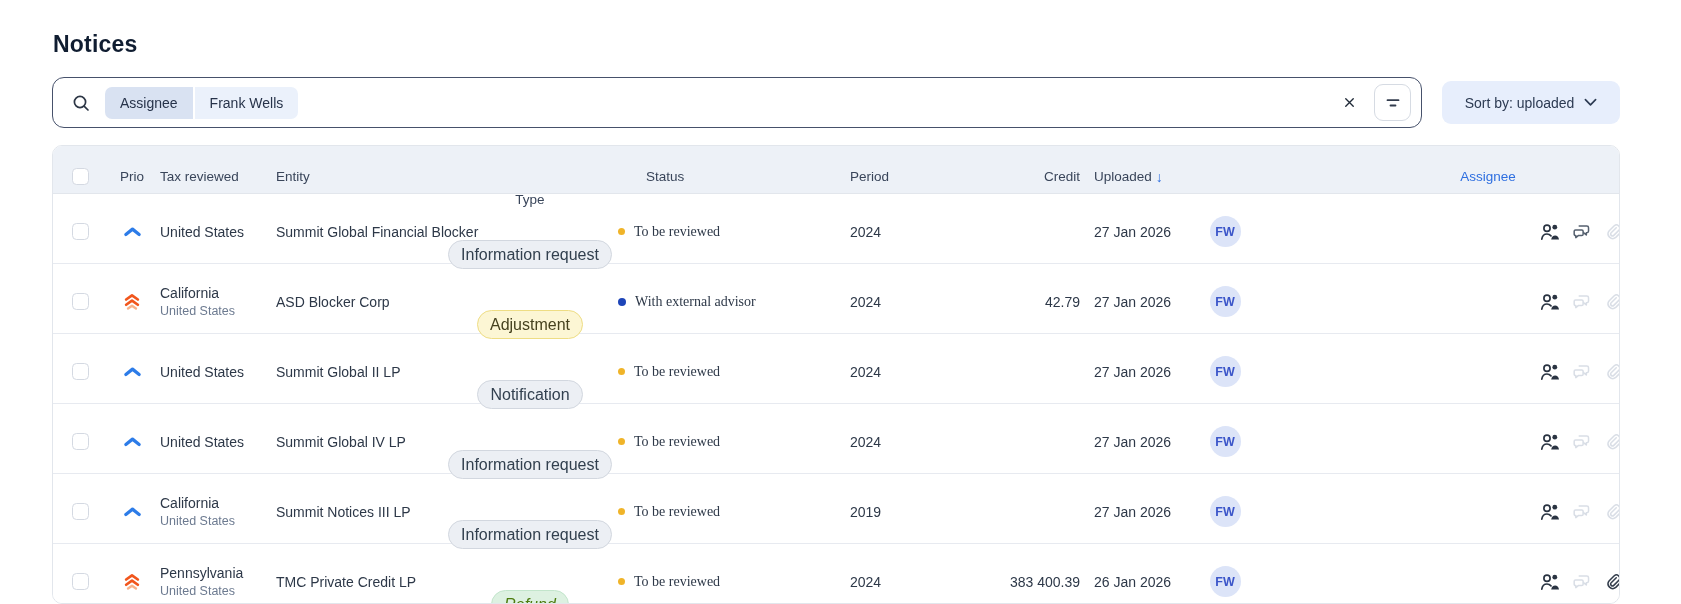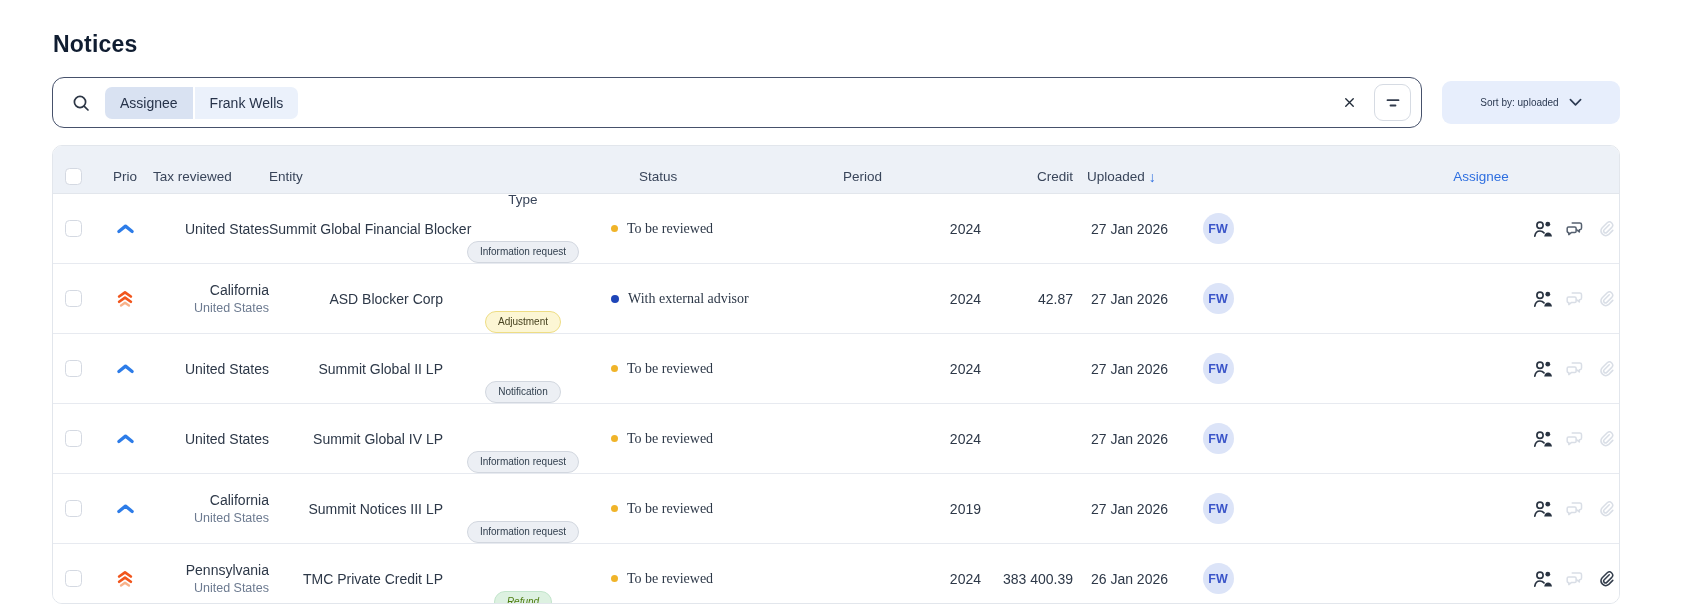--- a/index.html
+++ b/index.html
@@ -31,33 +31,34 @@
   }
   .search-input { flex:1; border:none; outline:none; font:inherit; font-size:14px; margin-left:10px; min-width:40px; background:transparent; }
   .icon-btn { background:none; border:none; padding:0; cursor:pointer; display:flex; align-items:center; justify-content:center; }
   .clear-btn { width:34px; height:34px; color:#1f2937; }
   .filter-btn {
     width:37px; height:37px; margin-left:8px; border:1px solid #d6dbe3; border-radius:9px;
     background:#fff; color:#333d4e;
   }
   .sort-btn {
     width:178px; height:43px; margin-top:4px; border:none; border-radius:9px; cursor:pointer;
-    background:var(--sort-bg); color:#2c3a52; font-family:inherit; font-size:10px;
+    background:var(--sort-bg); color:#2c3a52; font-family:inherit; font-size:14px;
     display:flex; align-items:center; justify-content:center; gap:10px;
   }
 
   
   .table-wrap { border:1px solid #e2e6ec; border-radius:10px; overflow:hidden; height:459px; background:#fff; }
   .thead-row, .tr {
     display:grid;
     grid-template-columns:44px 56px 116px 174px 160px 240px 138px 92px 95px 100px 175px 76px 1fr;
     align-items:center;
+    padding-left:7px;
   }
   .thead-row { height:48px; background:#edf1f7; border-bottom:1px solid #e2e6ec; font-size:13.5px; color:#39455a; }
-  .tr { height:70px; border-bottom:1px solid #e7eaf0; background:#fff;text-align:right; }
+  .tr { height:70px; border-bottom:1px solid #e7eaf0; background:#fff; }
   .td, .th { white-space:nowrap; }
 
   .th-check, .td-check { padding-left:12px; }
   .checkbox { display:block; width:17px; height:17px; border:1px solid #d4d9e2; border-radius:4.5px; background:#fff; cursor:pointer; }
   .th-prio, .td-prio { display:flex; justify-content:center; }
   .th-type, .td-type { display:flex; justify-content:center;margin-top:46px; }
   .th-status, .td-status { display:flex; align-items:center; }
   .th-status { padding-left:36px; }
   .td-status { padding-left:8px; gap:9px; font-size:14px; color:#33405a;font-family:Liberation Serif, serif; }
   .th-amount, .td-amount { display:flex; justify-content:flex-end; }
@@ -65,21 +66,21 @@
   .th-assignee, .td-assignee { display:flex; justify-content:center; }
   .th-assignee { color:var(--accent); }
   .th-uploaded { display:flex; align-items:center; gap:4px; }
   .sort-arrow { color:var(--accent); font-size:14px; }
 
   .td { font-size:14px; color:#2d3848; }
   .auth-name { font-size:14px; color:#2d3848; }
   .auth-sub { font-size:12.5px; color:#6c7a90; margin-top:3px; }
   .entity { font-size:14px; }
 
-  .badge { display:inline-block; padding:4.5px 12px; border-radius:15px; font-size:10px; border:1px solid; }
+  .badge { display:inline-block; padding:4.5px 12px; border-radius:15px; font-size:16px; border:1px solid; }
   .badge-neutral { background:var(--badge-neutral-bg); border-color:var(--badge-neutral-border); color:#32404f; }
   .badge-warning { background:var(--badge-warning-bg); border-color:var(--badge-warning-border); color:#46421f; }
   .badge-success { background:var(--badge-success-bg); border-color:var(--badge-success-border); color:#4d7c0f;font-style:italic; }
 
   .dot { width:7px; height:7px; border-radius:50%; flex:none; }
   .dot-pending { background:var(--dot-pending); }
   .dot-advisor { background:var(--dot-advisor); width:8px; height:8px; }
 
   .avatar {
     width:31px; height:31px; border-radius:50%; background:var(--avatar-bg);
@@ -233,21 +234,21 @@
     </div>
     <div class="td entity">ASD Blocker Corp</div>
     <div class="td td-type">
             <span class="badge badge-warning">Adjustment</span>
           </div>
     <div class="td td-status">
       <span class="dot dot-advisor"></span>
       <span>With external advisor</span>
     </div>
     <div class="td">2024</div>
-    <div class="td td-amount">42.87</div>
+    <div class="td td-amount">42.79</div>
     <div class="td td-uploaded">27 Jan 2026</div>
     <div class="td td-assignee">
             <span class="avatar">FW</span>
           </div>
     <div class="td td-actions" style="grid-column: 13;">
       <button class="icon-btn action-btn always-dark">
         <span style="display:flex">
           <svg width="22" height="20" viewBox="0 0 22 20">
             <circle cx="8" cy="6.2" r="3.1" fill="none" stroke="currentColor" stroke-width="1.7"></circle>
             <path d="M2.8 17.2c.5-3.4 2.6-5.2 5.2-5.2 1.6 0 3 .7 4 1.9" fill="none" stroke="currentColor" stroke-width="1.7" stroke-linecap="round"></path>

